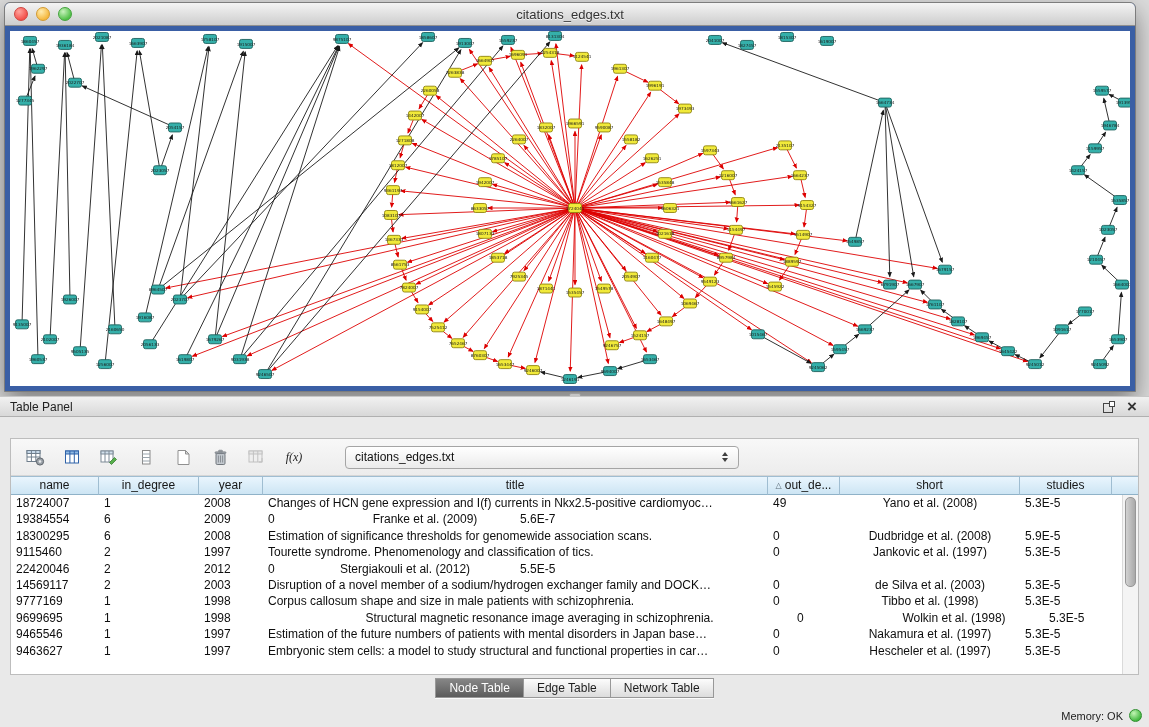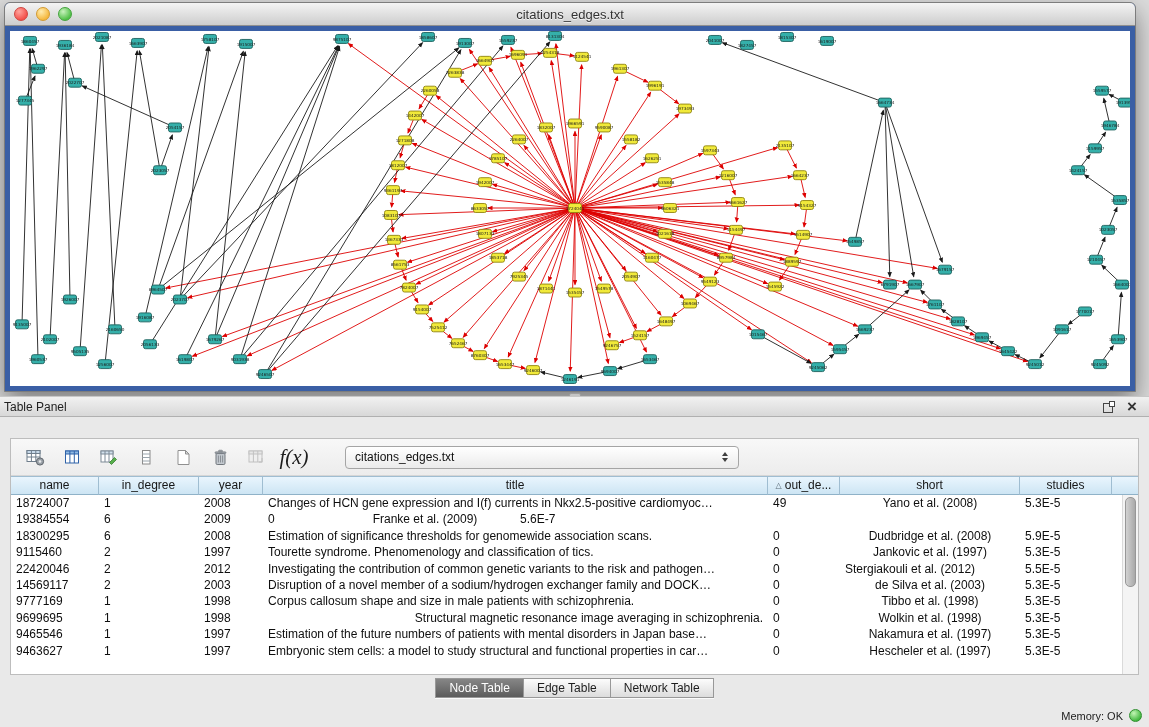--- a/index.html
+++ b/index.html
@@ -50,21 +50,21 @@
   }
 
   
   .panel-bg { position:absolute; top:417px; left:0; right:0; bottom:0; background:#e9e9e9; }
   .panel-bar {
     position:absolute; top:396px; left:0; width:100%; height:21px; box-sizing:border-box;
     background:linear-gradient(#f1f1f1,#d8d8d8);
     border-top:1px solid #c7c7c7; border-bottom:1px solid #b0b0b0;
     display:flex; align-items:center; justify-content:space-between;
   }
-  .panel-title { font-size:12px; color:#222; padding-left:4px; }
+  .panel-title { font-size:12px; color:#222; padding-left:10px; }
   .panel-icons { display:flex; align-items:center; gap:12px; padding-right:12px; }
   .float-ico { position:relative; width:12px; height:12px; display:inline-block; }
   .fi-box { position:absolute; left:0; bottom:0; width:8px; height:8px; border:1.4px solid #444; }
   .fi-dot { position:absolute; right:0; top:0; width:4px; height:4px; border:1.4px solid #444; background:#fff; }
   .close-ico { font-size:17px; font-weight:bold; color:#333; line-height:12px; cursor:default; }
 
   
   .table-card {
     position:absolute; left:10px; right:10px; top:438px; bottom:52px;
     background:#fff; border:1px solid #bdbdbd;
@@ -72,21 +72,21 @@
   .toolbar {
     position:absolute; top:0; left:0; right:0; height:37px; box-sizing:border-box;
     background:linear-gradient(#f8f8f8,#ececec); border-bottom:1px solid #d6d6d6;
     display:flex; align-items:center; padding-left:10px; gap:9px;
   }
   .tbtn {
     width:28px; height:26px; display:flex; align-items:center; justify-content:center;
     background:transparent; border:none; padding:0;
   }
   .tbtn.disabled { opacity:.55; }
-  .fx { font-family:"Liberation Serif", serif; font-style:italic; font-size:21px; color:#1d1d1d; }
+  .fx { font-family:"Liberation Serif", serif; font-style:italic; font-size:12px; color:#1d1d1d; }
   .combo {
     display:flex; align-items:center; width:392px; height:21px; margin-left:28px;
     border:1px solid #a5a5a5; border-radius:4px;
     background:linear-gradient(#ffffff,#ebebeb); box-shadow:inset 0 1px 0 #fff;
   }
   .combo-label { flex:1; padding-left:9px; font-size:12px; color:#111; white-space:nowrap; overflow:hidden; }
   .combo-arrows { width:16px; display:flex; flex-direction:column; align-items:center; gap:2px; padding-right:5px; }
   .arr-up   { width:0; height:0; border-left:3.5px solid transparent; border-right:3.5px solid transparent; border-bottom:4.5px solid #3e3e3e; }
   .arr-down { width:0; height:0; border-left:3.5px solid transparent; border-right:3.5px solid transparent; border-top:4.5px solid #3e3e3e; }
 
@@ -724,21 +724,20 @@
           <div class="td" style="width: 64px; text-align: left;">1997</div>
           <div class="td" style="width: 505px; text-align: left;">Tourette syndrome. Phenomenology and classification of tics.</div>
           <div class="td" style="width: 72px; text-align: left;">0</div>
           <div class="td" style="width: 180px; text-align: center;">Jankovic et al. (1997)</div>
           <div class="td" style="width: 92px; text-align: left;">5.3E-5</div>
         </div>
         <div class="tr">
           <div class="td" style="width: 88px; text-align: left;">22420046</div>
           <div class="td" style="width: 100px; text-align: left;">2</div>
           <div class="td" style="width: 64px; text-align: left;">2012</div>
-          <div class="td" style="width: 505px; text-align: left;">Investigating the contribution of common genetic variants to the risk and pathogen…</div>
           <div class="td" style="width: 72px; text-align: left;">0</div>
           <div class="td" style="width: 180px; text-align: left;">Stergiakouli et al. (2012)</div>
           <div class="td" style="width: 92px; text-align: left;">5.5E-5</div>
         </div>
         <div class="tr">
           <div class="td" style="width: 88px; text-align: left;">14569117</div>
           <div class="td" style="width: 100px; text-align: left;">2</div>
           <div class="td" style="width: 64px; text-align: left;">2003</div>
           <div class="td" style="width: 505px; text-align: left;">Disruption of a novel member of a sodium/hydrogen exchanger family and DOCK…</div>
           <div class="td" style="width: 72px; text-align: left;">0</div>
@@ -751,21 +750,21 @@
           <div class="td" style="width: 64px; text-align: left;">1998</div>
           <div class="td" style="width: 505px; text-align: left;">Corpus callosum shape and size in male patients with schizophrenia.</div>
           <div class="td" style="width: 72px; text-align: left;">0</div>
           <div class="td" style="width: 180px; text-align: center;">Tibbo et al. (1998)</div>
           <div class="td" style="width: 92px; text-align: left;">5.3E-5</div>
         </div>
         <div class="tr">
           <div class="td" style="width: 88px; text-align: left;">9699695</div>
           <div class="td" style="width: 100px; text-align: left;">1</div>
           <div class="td" style="width: 64px; text-align: left;">1998</div>
-          <div class="td" style="width: 505px; text-align: right;">Structural magnetic resonance image averaging in schizophrenia.</div>
+          <div class="td" style="width: 505px; text-align: center; margin-left: 24px;">Structural magnetic resonance image averaging in schizophrenia.</div>
           <div class="td" style="width: 72px; text-align: left;">0</div>
           <div class="td" style="width: 180px; text-align: center;">Wolkin et al. (1998)</div>
           <div class="td" style="width: 92px; text-align: left;">5.3E-5</div>
         </div>
         <div class="tr">
           <div class="td" style="width: 88px; text-align: left;">9465546</div>
           <div class="td" style="width: 100px; text-align: left;">1</div>
           <div class="td" style="width: 64px; text-align: left;">1997</div>
           <div class="td" style="width: 505px; text-align: left;">Estimation of the future numbers of patients with mental disorders in Japan base…</div>
           <div class="td" style="width: 72px; text-align: left;">0</div>

